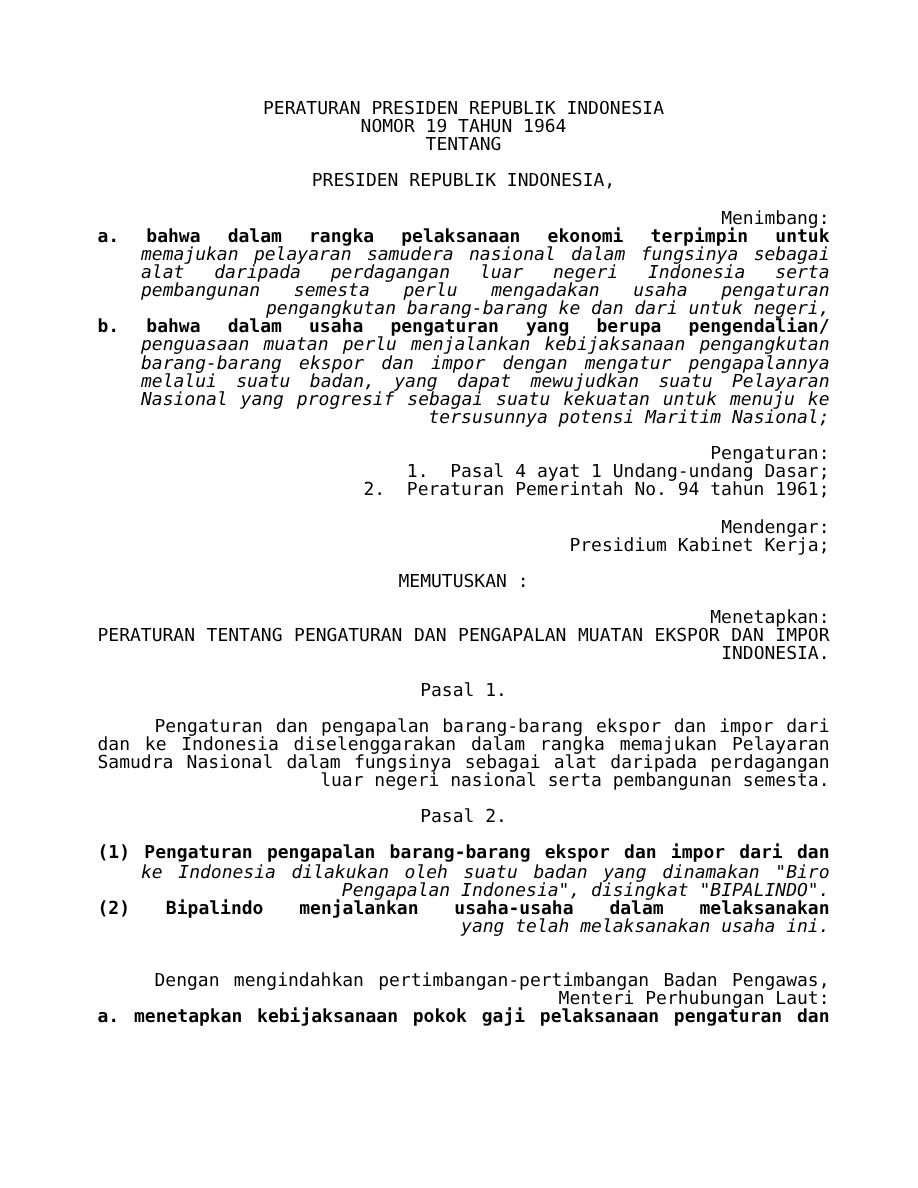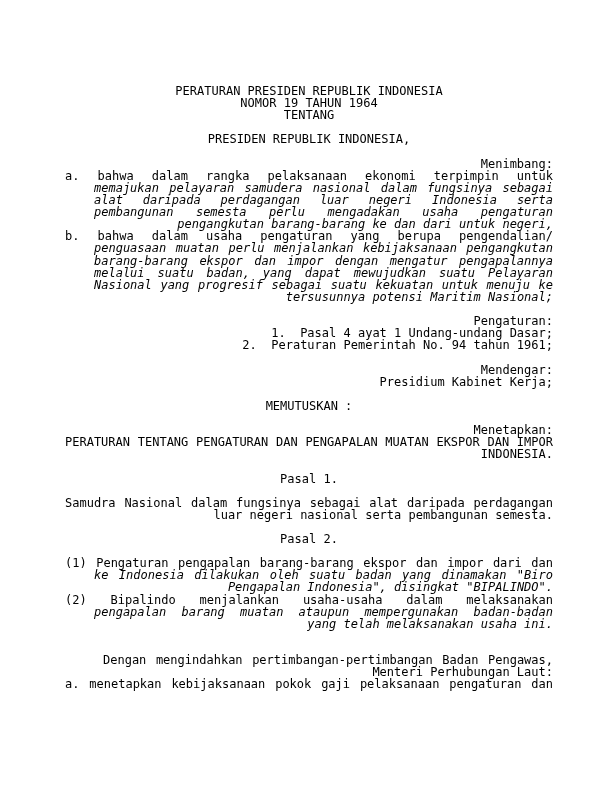--- a/index.html
+++ b/index.html
@@ -7,32 +7,32 @@
     position:relative;
     width:612px;height:792px;
     background:#ffffff;
     font-family:"DejaVu Sans Mono", monospace;
     font-size:12px;
     color:#000000;
     overflow:hidden;
   }
   .textcol{
     position:absolute;
-    left:65px;top:85px;width:488px;
+    left:65px;top:66px;width:488px;
   }
   .ln{
     height:12.11px;
     line-height:12.11px;
     white-space:pre;
     text-align:right;
   }
   .c{text-align:center;white-space:normal;}
   .j{white-space:normal;text-align:justify;text-align-last:justify;}
   .h{padding-left:29px;font-style:italic;}
-  .hf{padding-left:29px;text-indent:-29px;}
+  .hf{padding-left:29px;text-indent:-29px;font-weight:bold;}
   .pf{text-indent:38px;}
 </style>
 </head>
 <body>
 
 <div class="page">
   <div class="textcol">
 
     <div class="ln c">PERATURAN PRESIDEN REPUBLIK INDONESIA</div>
     <div class="ln c">NOMOR 19 TAHUN 1964</div>
@@ -67,31 +67,32 @@
     <div class="ln c">MEMUTUSKAN :</div>
     <div class="ln"></div>
 
     <div class="ln">Menetapkan:</div>
     <div class="ln j">PERATURAN TENTANG PENGATURAN DAN PENGAPALAN MUATAN EKSPOR DAN IMPOR</div>
     <div class="ln">INDONESIA.</div>
     <div class="ln"></div>
 
     <div class="ln c">Pasal 1.</div>
     <div class="ln"></div>
+    <div class="ln pf j">Pengaturan dan pengapalan barang-barang ekspor dan impor dari</div>
+    <div class="ln j">dan ke Indonesia diselenggarakan dalam rangka memajukan Pelayaran</div>
     <div class="ln j">Samudra Nasional dalam fungsinya sebagai alat daripada perdagangan</div>
     <div class="ln">luar negeri nasional serta pembangunan semesta.</div>
     <div class="ln"></div>
 
     <div class="ln c">Pasal 2.</div>
     <div class="ln"></div>
     <div class="ln hf j">(1) Pengaturan pengapalan barang-barang ekspor dan impor dari dan</div>
     <div class="ln h j">ke Indonesia dilakukan oleh suatu badan yang dinamakan "Biro</div>
     <div class="ln h">Pengapalan Indonesia", disingkat "BIPALINDO".</div>
     <div class="ln hf j">(2) Bipalindo menjalankan usaha-usaha dalam melaksanakan</div>
-    <div class="ln h j">pengapalan barang muatan ataupun mempergunakan badan-badan</div>
     <div class="ln h">yang telah melaksanakan usaha ini.</div>
     <div class="ln"></div>
 
     <div class="ln"></div>
     <div class="ln pf j">Dengan mengindahkan pertimbangan-pertimbangan Badan Pengawas,</div>
     <div class="ln">Menteri Perhubungan Laut:</div>
     <div class="ln hf j">a. menetapkan kebijaksanaan pokok gaji pelaksanaan pengaturan dan</div>
 
   </div>
 </div>

